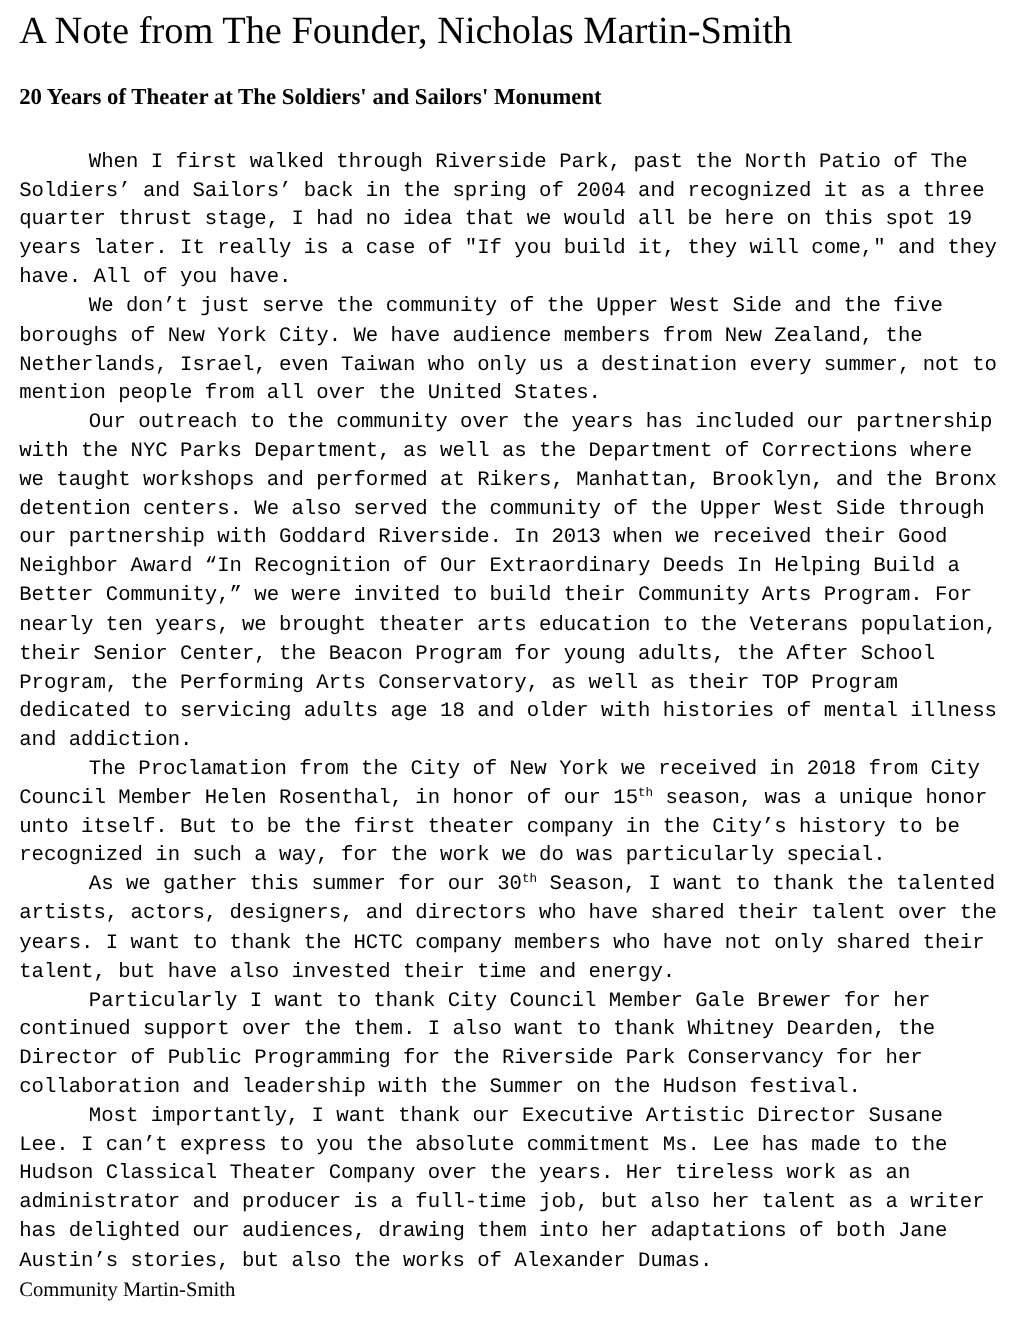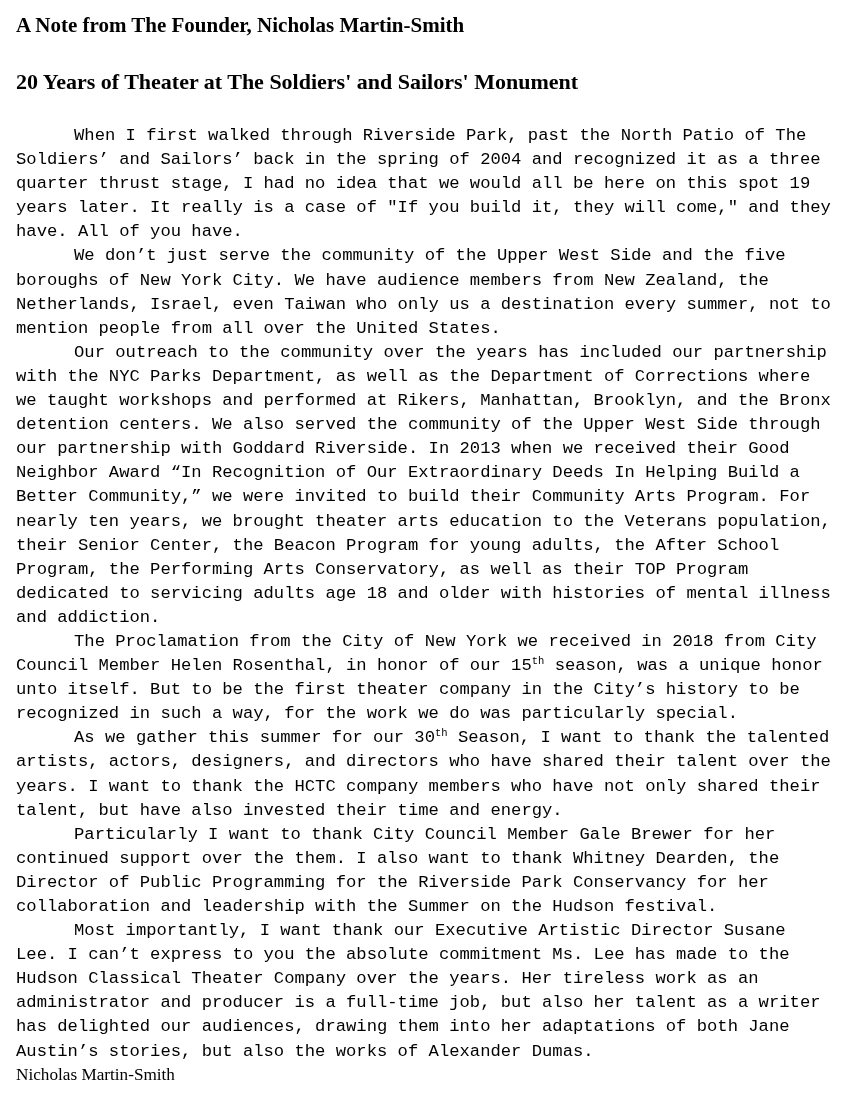--- a/index.html
+++ b/index.html
@@ -1,21 +1,21 @@
 <!DOCTYPE html>
 <html><head>
 <meta charset="utf-8">
 <style>
   html, body { margin: 0; padding: 0; background: #ffffff; }
   body { width: 850px; height: 1100px; overflow: hidden; position: relative;
          font-family: "Liberation Serif", "DejaVu Serif", serif; color: #000; }
   .page { position: absolute; left: 16px; top: 0; width: 820px; }
-  .title { position: absolute; left: 0; top: 10px; font-size: 21px; font-weight: bold;
+  .title { position: absolute; left: 0; top: 10px; font-size: 32px; font-weight: normal;
            white-space: nowrap; letter-spacing: 0px; margin: 0; line-height: 30px; }
-  .subtitle { position: absolute; left: 0; top: 70px; font-size: 22px; font-weight: bold;
+  .subtitle { position: absolute; left: 0; top: 70px; font-size: 19px; font-weight: bold;
               white-space: nowrap; margin: 0; line-height: 24px; }
   .body { position: absolute; left: 0; top: 124px; width: 820px; font-size: 17.2px; line-height: 24.1px; font-family: Liberation Mono, monospace; }
   .body p { margin: 0; text-indent: 58px; }
   .body sup { font-size: 10.5px; line-height: 0; vertical-align: 6px; }
   .signature { position: absolute; left: 0; top: 1063px; font-size: 17.2px; line-height: 24px; white-space: nowrap; }
 </style>
 </head>
 <body>
 
 <div class="page">
@@ -25,14 +25,14 @@
   <div class="body">
     <p>When I first walked through Riverside Park, past the North Patio of The Soldiers’ and Sailors’ back in the spring of 2004 and recognized it as a three quarter thrust stage, I had no idea that we would all be here on this spot 19 years later. It really is a case of "If you build it, they will come," and they have. All of you have.</p>
     <p>We don’t just serve the community of the Upper West Side and the five boroughs of New York City. We have audience members from New Zealand, the Netherlands, Israel, even Taiwan who only us a destination every summer, not to mention people from all over the United States.</p>
     <p>Our outreach to the community over the years has included our partnership with the NYC Parks Department, as well as the Department of Corrections where we taught workshops and performed at Rikers, Manhattan, Brooklyn, and the Bronx detention centers. We also served the community of the Upper West Side through our partnership with Goddard Riverside. In 2013 when we received their Good Neighbor Award “In Recognition of Our Extraordinary Deeds In Helping Build a Better Community,” we were invited to build their Community Arts Program. For nearly ten years, we brought theater arts education to the Veterans population, their Senior Center, the Beacon Program for young adults, the After School Program, the Performing Arts Conservatory, as well as their TOP Program dedicated to servicing adults age 18 and older with histories of mental illness and addiction.</p>
     <p><span>The Proclamation from the City of New York we received in 2018 from City Council Member Helen Rosenthal, in honor of our 15</span><sup>th</sup><span> season, was a unique honor unto itself. But to be the first theater company in the City’s history to be recognized in such a way, for the work we do was particularly special.</span></p>
     <p><span>As we gather this summer for our 30</span><sup>th</sup><span> Season, I want to thank the talented artists, actors, designers, and directors who have shared their talent over the years. I want to thank the HCTC company members who have not only shared their talent, but have also invested their time and energy.</span></p>
     <p>Particularly I want to thank City Council Member Gale Brewer for her continued support over the them. I also want to thank Whitney Dearden, the Director of Public Programming for the Riverside Park Conservancy for her collaboration and leadership with the Summer on the Hudson festival.</p>
     <p>Most importantly, I want thank our Executive Artistic Director Susane Lee. I can’t express to you the absolute commitment Ms. Lee has made to the Hudson Classical Theater Company over the years.  Her tireless work as an administrator and producer is a full-time job, but also her talent as a writer has delighted our audiences, drawing them into her adaptations of both Jane Austin’s stories, but also the works of Alexander Dumas.</p>
   </div>
 
-  <div class="signature">Nicholas Martin-Smith</div>
+  <div class="signature">Community Martin-Smith</div>
 </div>
 
 </body></html>

